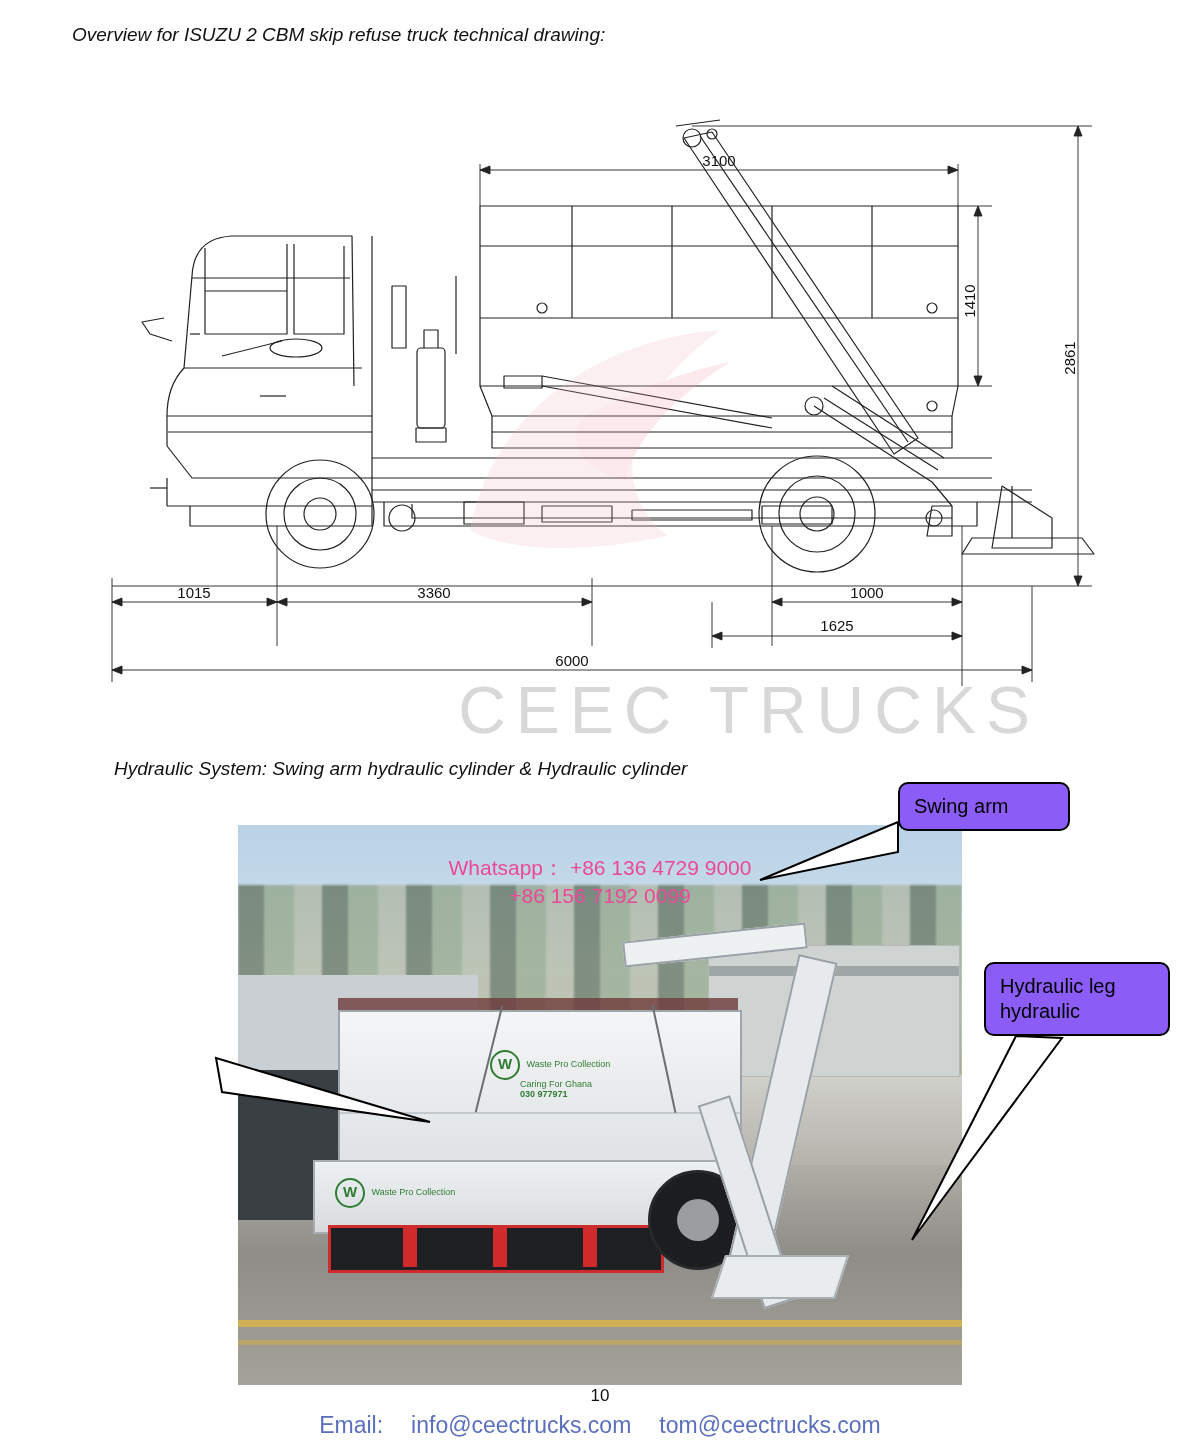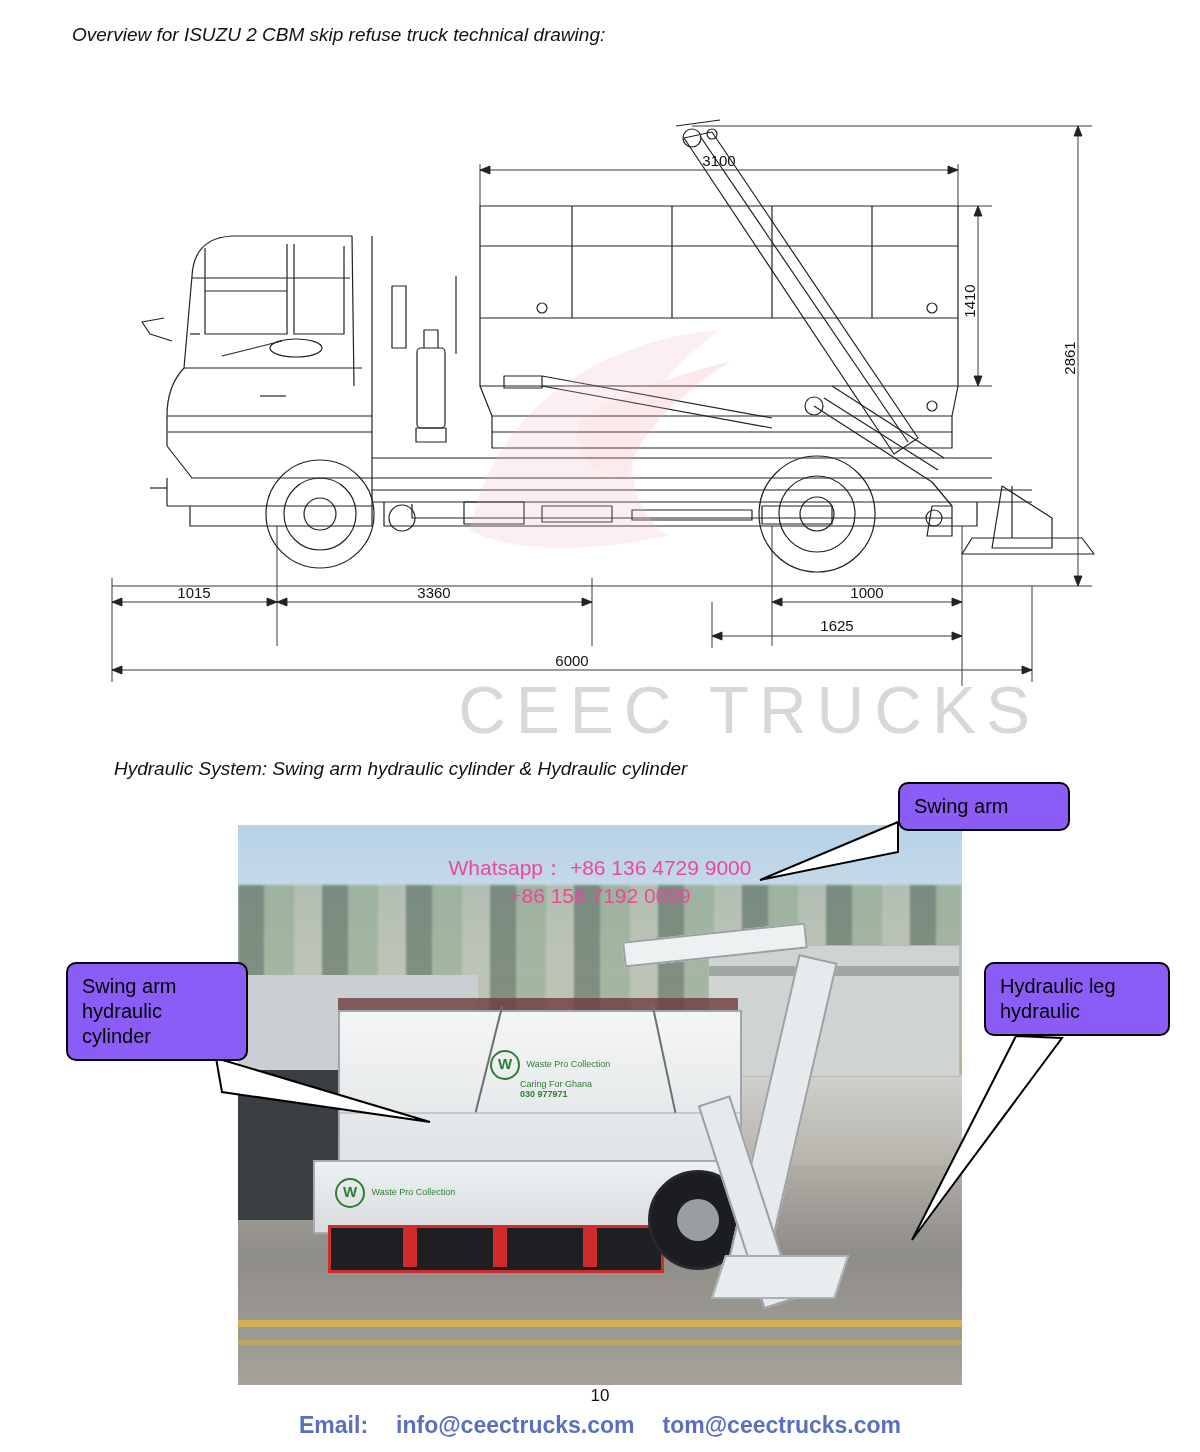--- a/index.html
+++ b/index.html
@@ -107,21 +107,21 @@
   .leaders{position:absolute;left:0;top:0;width:1200px;height:1452px;pointer-events:none;}
 
   .pagenum{
     position:absolute;left:0;top:1386px;width:1200px;text-align:center;
     font-size:17px;color:#111;
   }
   .footer{
     position:absolute;left:0;top:1412px;width:1200px;text-align:center;
     font-size:23px;color:#5b6fbf;
   }
-  .footer span{margin:0 14px;font-weight:bold;}
+  .footer span{margin:0 14px;}
 </style>
 </head>
 <body>
 
 <div class="page">
 
   <div class="heading">Overview for ISUZU 2 CBM skip refuse truck technical drawing:</div>
 
   <div class="drawing">
     <svg width="1056" height="600" viewBox="0 0 1056 600" xmlns="http://www.w3.org/2000/svg">
@@ -331,23 +331,20 @@
 
   <svg class="leaders">
     <path d="M898 822 L760 880 L898 852 Z" fill="#ffffff" stroke="#000" stroke-width="2"></path>
     <path d="M216 1058 L430 1122 L222 1092 Z" fill="#ffffff" stroke="#000" stroke-width="2"></path>
     <path d="M1016 1036 L912 1240 L1062 1038 Z" fill="#ffffff" stroke="#000" stroke-width="2"></path>
   </svg>
 
   <div class="callout co-swing-arm">
     <span>Swing arm</span>
   </div>
-  <div class="callout co-swing-cyl">
-    <span>Swing arm hydraulic cylinder</span>
-  </div>
   <div class="callout co-leg">
     <span>Hydraulic leg hydraulic</span>
   </div>
 
   <div class="pagenum">10</div>
   <div class="footer">
     <span>Email:</span><span>info@ceectrucks.com</span><span>tom@ceectrucks.com</span>
   </div>
 
 </div>

